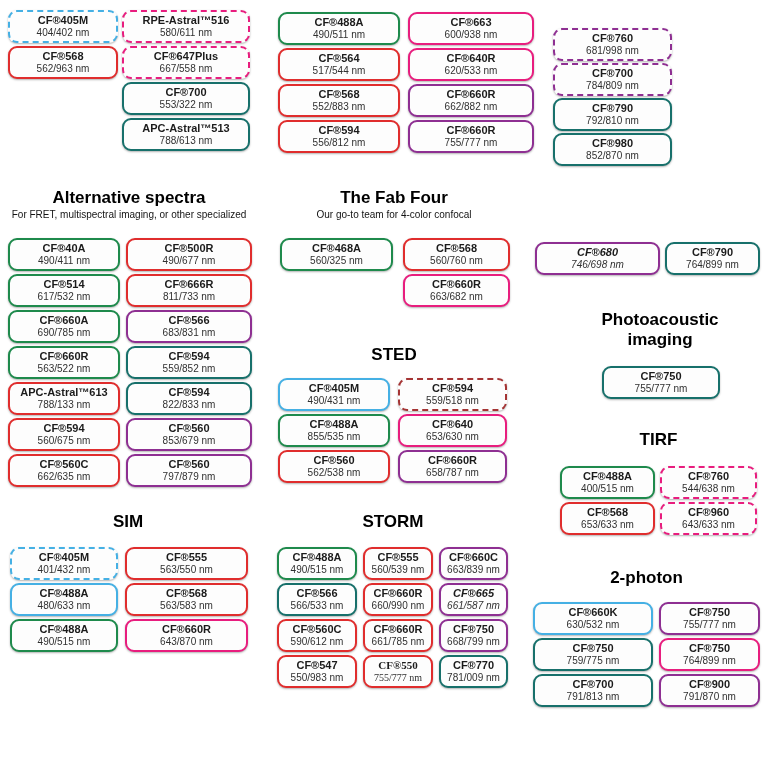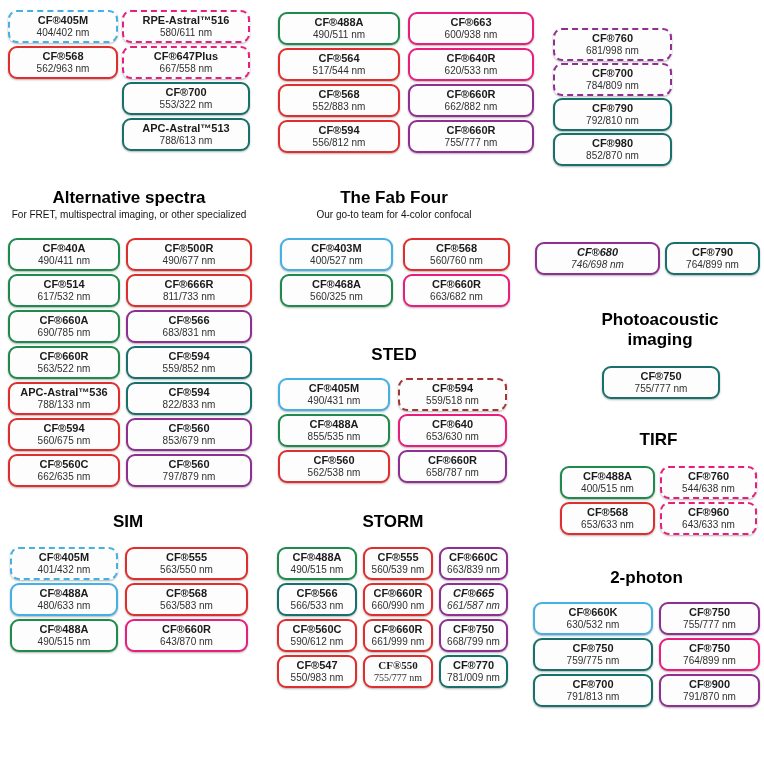--- a/index.html
+++ b/index.html
@@ -126,21 +126,21 @@
         </div>
         <div class="pill" style="border-color: rgb(30, 138, 76);">
           <div class="nm">CF®660A</div>
           <div class="val">690/785 nm</div>
         </div>
         <div class="pill" style="border-color: rgb(30, 138, 76);">
           <div class="nm">CF®660R</div>
           <div class="val">563/522 nm</div>
         </div>
         <div class="pill" style="border-color: rgb(224, 45, 45);">
-          <div class="nm">APC-Astral™536</div>
+          <div class="nm">APC-Astral™613</div>
           <div class="val">788/133 nm</div>
         </div>
         <div class="pill" style="border-color: rgb(224, 45, 45);">
           <div class="nm">CF®594</div>
           <div class="val">560/675 nm</div>
         </div>
         <div class="pill" style="border-color: rgb(224, 45, 45);">
           <div class="nm">CF®560C</div>
           <div class="val">662/635 nm</div>
         </div>
@@ -175,24 +175,20 @@
           <div class="val">797/879 nm</div>
         </div>
       </div>
     </div>
     <div class="title-block" style="left: 278px; top: 188px; width: 232px;">
       <div class="sec-title">The Fab Four</div>
       <div class="sec-sub">Our go-to team for 4-color confocal</div>
     </div>
     <div class="pill-row" style="left: 280px; top: 238px; gap: 10px;">
       <div class="pill-col" style="width: 113px; gap: 3px;">
-        <div class="pill" style="border-color: rgb(69, 176, 228);">
-          <div class="nm">CF®403M</div>
-          <div class="val">400/527 nm</div>
-        </div>
         <div class="pill" style="border-color: rgb(30, 138, 76);">
           <div class="nm">CF®468A</div>
           <div class="val">560/325 nm</div>
         </div>
       </div>
       <div class="pill-col" style="width: 107px; gap: 3px;">
         <div class="pill" style="border-color: rgb(224, 45, 45);">
           <div class="nm">CF®568</div>
           <div class="val">560/760 nm</div>
         </div>
@@ -344,21 +340,21 @@
         <div class="pill" style="border-color: rgb(224, 45, 45);">
           <div class="nm">CF®555</div>
           <div class="val">560/539 nm</div>
         </div>
         <div class="pill" style="border-color: rgb(224, 45, 45);">
           <div class="nm">CF®660R</div>
           <div class="val">660/990 nm</div>
         </div>
         <div class="pill" style="border-color: rgb(224, 45, 45);">
           <div class="nm">CF®660R</div>
-          <div class="val">661/999 nm</div>
+          <div class="val">661/785 nm</div>
         </div>
         <div class="pill" style="border-color: rgb(224, 45, 45); font-family: Liberation Serif, serif;">
           <div class="nm">CF®550</div>
           <div class="val">755/777 nm</div>
         </div>
       </div>
       <div class="pill-col" style="width: 69px; gap: 3px;">
         <div class="pill" style="border-color: rgb(142, 47, 146);">
           <div class="nm">CF®660C</div>
           <div class="val">663/839 nm</div>

